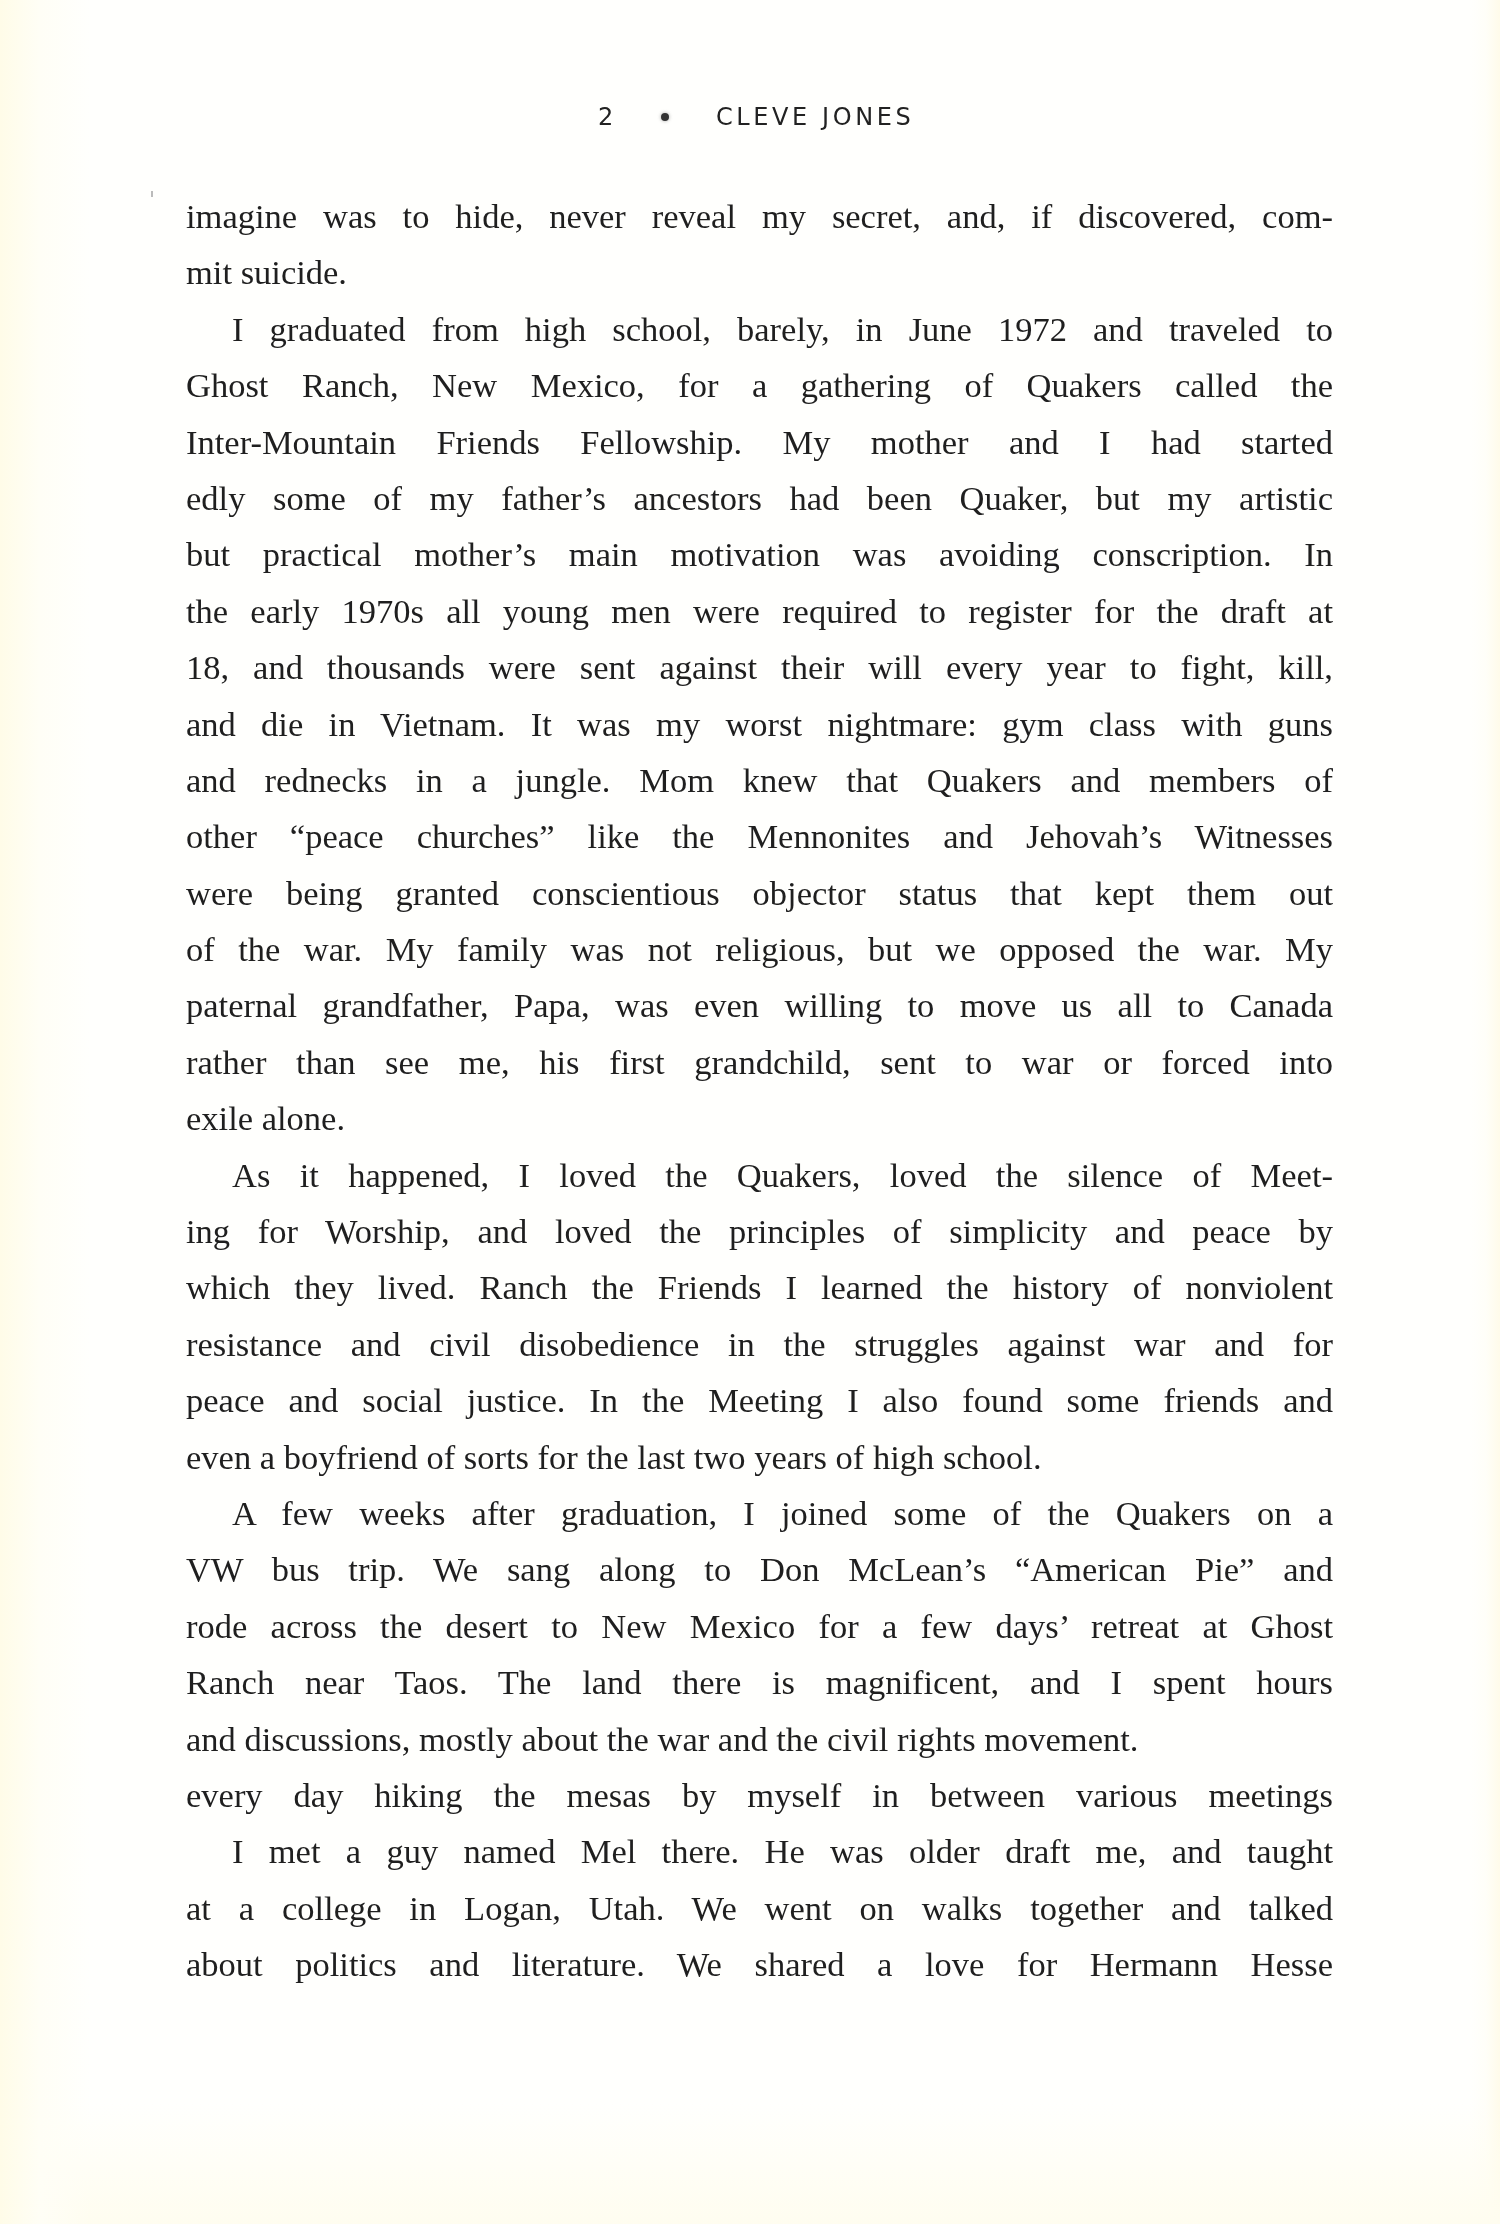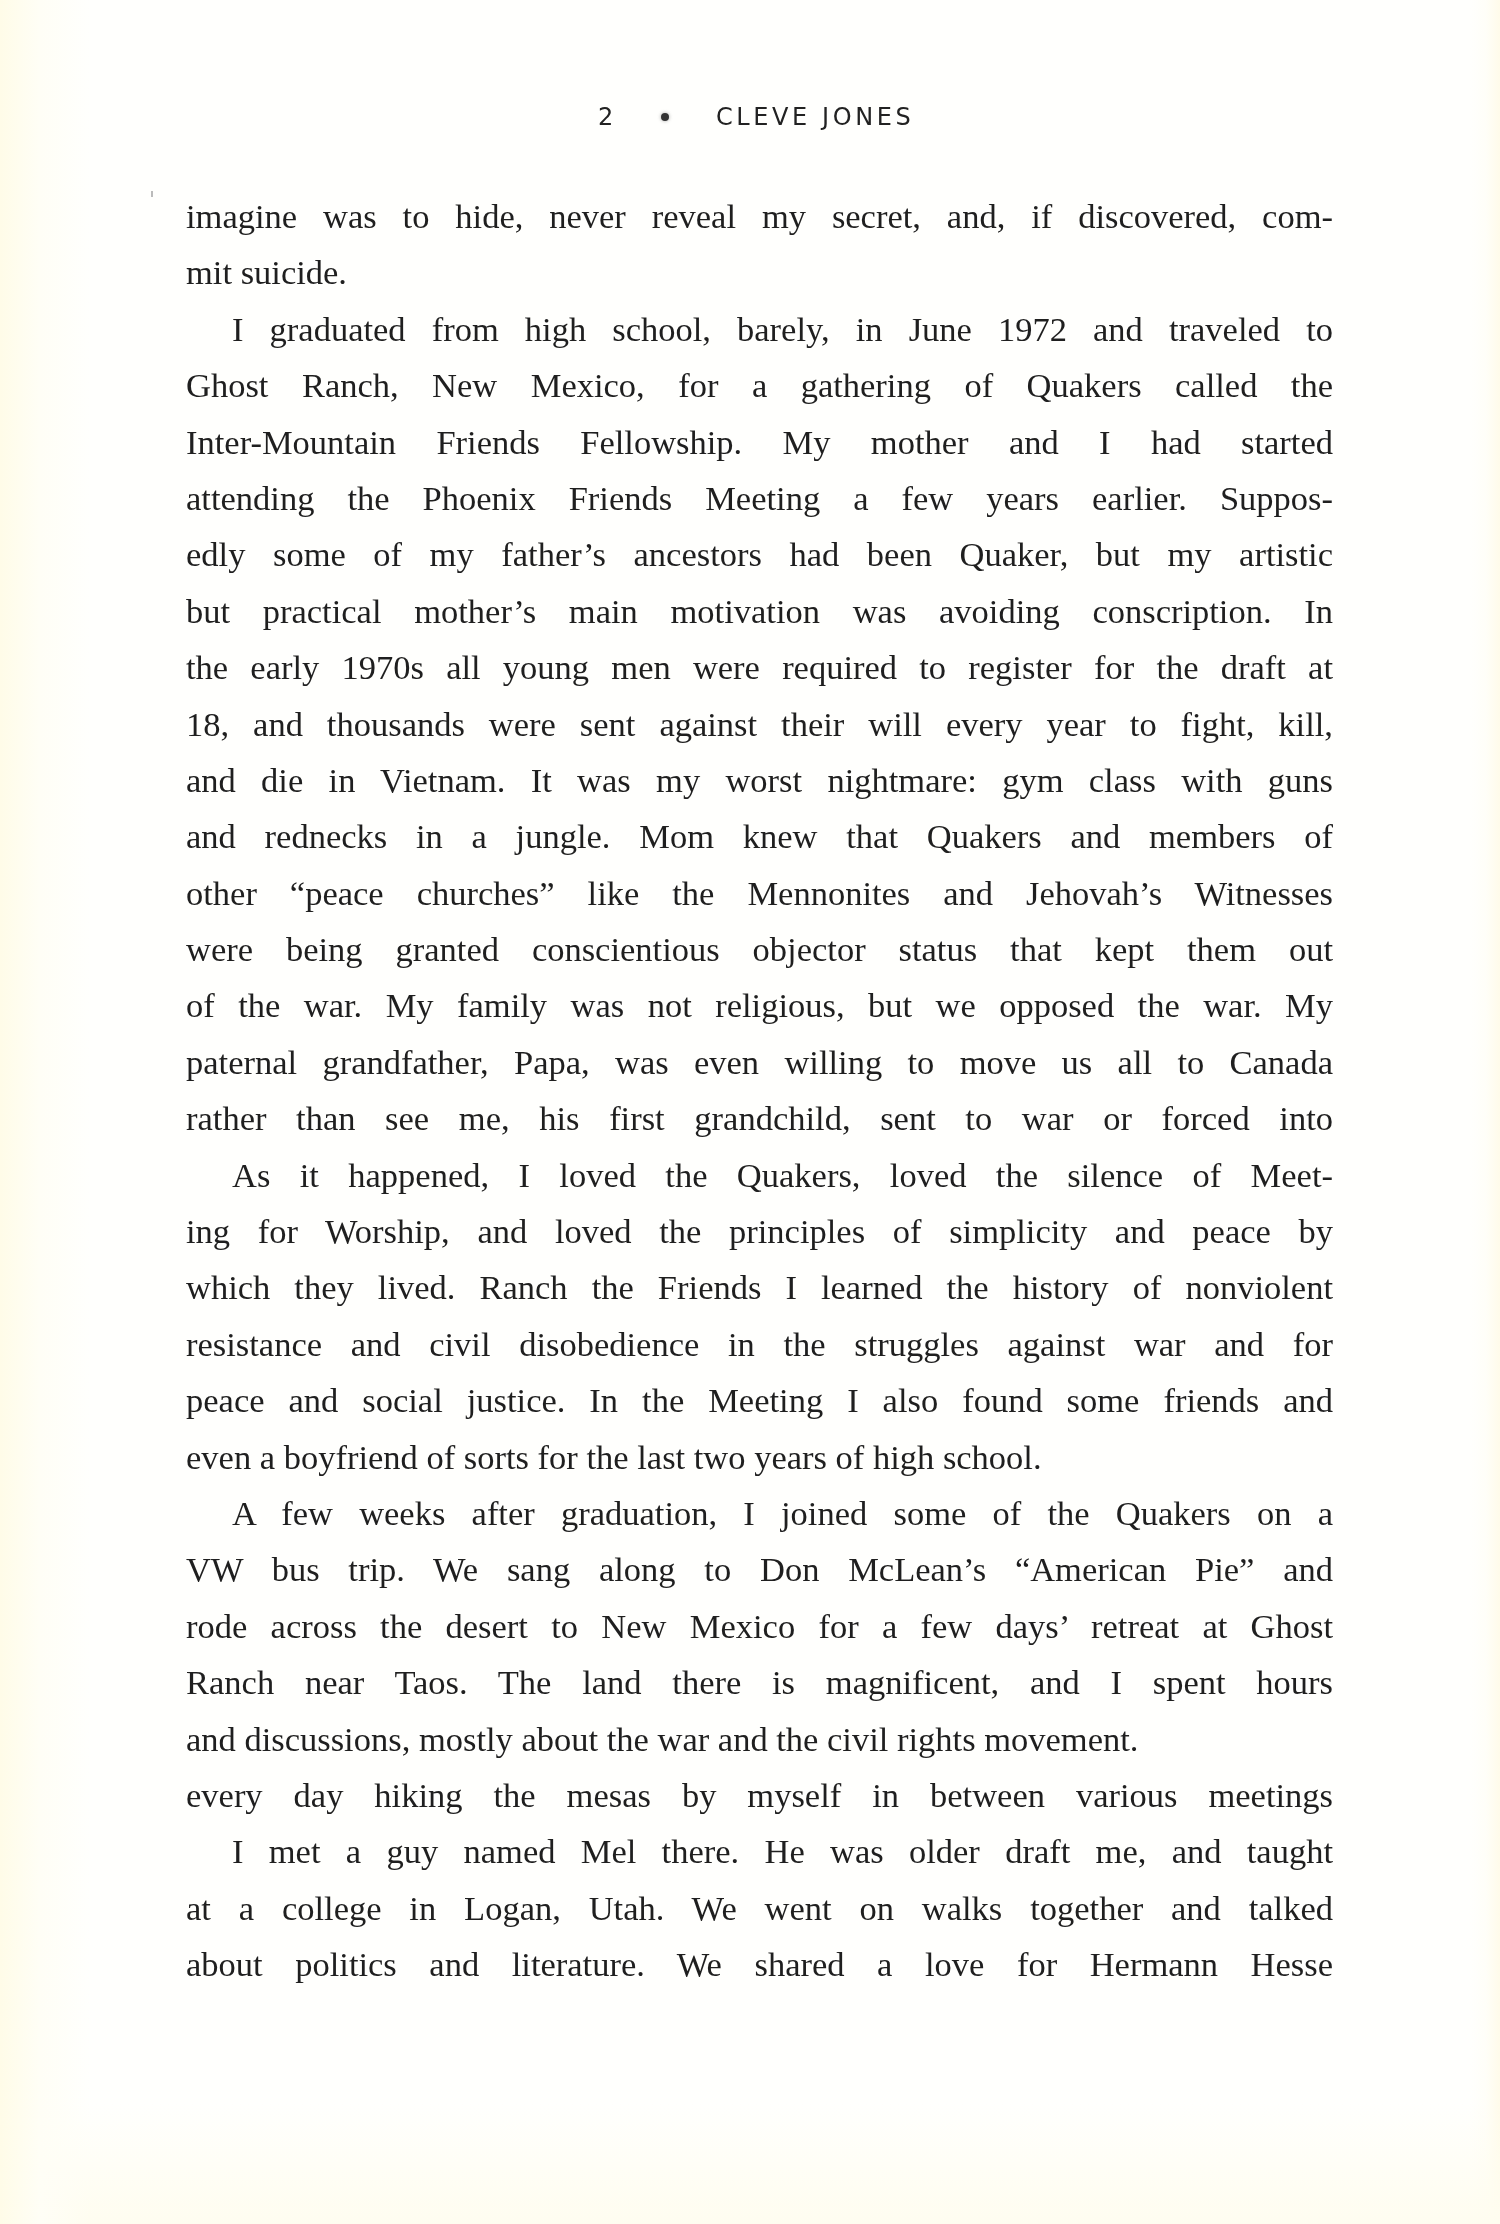--- a/index.html
+++ b/index.html
@@ -106,32 +106,32 @@
 
     <div>
       <span class="line">imagine was to hide, never reveal my secret, and, if discovered, com-</span>
       <span class="line last">mit suicide.</span>
     </div>
 
     <div>
       <span class="line indent">I graduated from high school, barely, in June 1972 and traveled to</span>
       <span class="line">Ghost Ranch, New Mexico, for a gathering of Quakers called the</span>
       <span class="line">Inter-Mountain Friends Fellowship. My mother and I had started</span>
-      <span class="line">attending the Phoenix Friends Meeting a few years earlier. Suppos-</span>
       <span class="line">edly some of my father’s ancestors had been Quaker, but my artistic</span>
       <span class="line">but practical mother’s main motivation was avoiding conscription. In</span>
       <span class="line">the early 1970s all young men were required to register for the draft at</span>
       <span class="line">18, and thousands were sent against their will every year to fight, kill,</span>
       <span class="line">and die in Vietnam. It was my worst nightmare: gym class with guns</span>
       <span class="line">and rednecks in a jungle. Mom knew that Quakers and members of</span>
       <span class="line">other “peace churches” like the Mennonites and Jehovah’s Witnesses</span>
       <span class="line">were being granted conscientious objector status that kept them out</span>
       <span class="line">of the war. My family was not religious, but we opposed the war. My</span>
       <span class="line">paternal grandfather, Papa, was even willing to move us all to Canada</span>
       <span class="line">rather than see me, his first grandchild, sent to war or forced into</span>
+      <span class="line last">exile alone.</span>
     </div>
 
     <div>
       <span class="line indent">As it happened, I loved the Quakers, loved the silence of Meet-</span>
       <span class="line">ing for Worship, and loved the principles of simplicity and peace by</span>
       <span class="line">which they lived. Ranch the Friends I learned the history of nonviolent</span>
       <span class="line">resistance and civil disobedience in the struggles against war and for</span>
       <span class="line">peace and social justice. In the Meeting I also found some friends and</span>
       <span class="line last">even a boyfriend of sorts for the last two years of high school.</span>
     </div>

